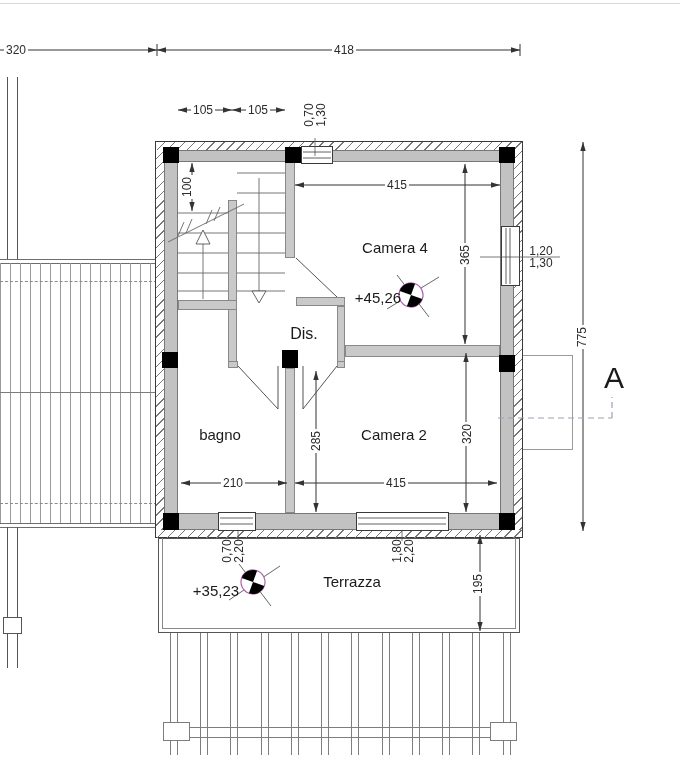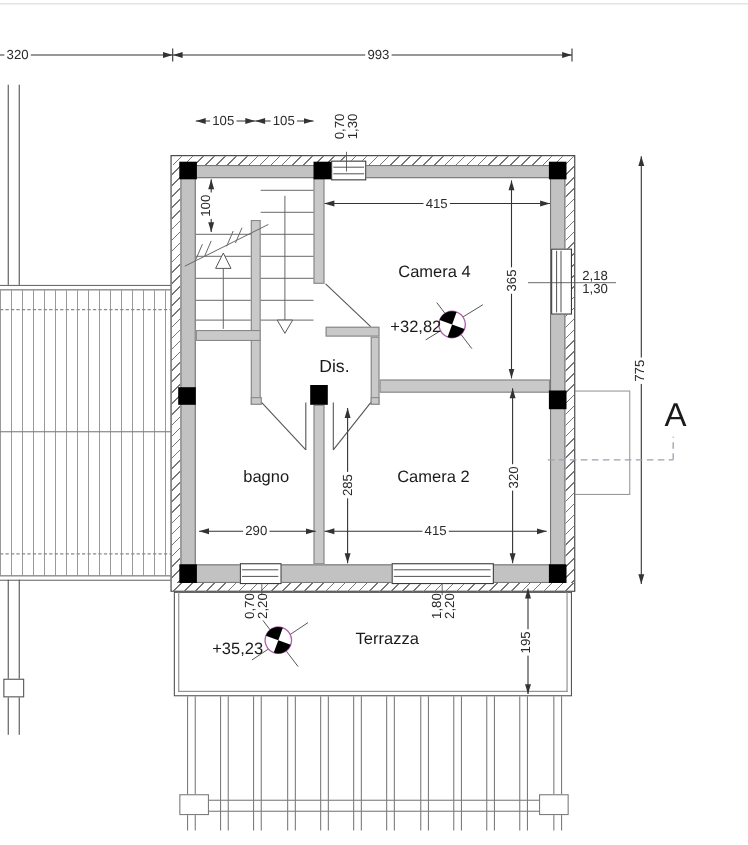--- a/index.html
+++ b/index.html
@@ -225,45 +225,45 @@
       <line x1="239" y1="564" x2="271" y2="606" stroke="#555" stroke-width="0.9"></line>
       <g transform="translate(253,582) rotate(20)">
         <circle r="12" fill="#fff" stroke="#b05fb0" stroke-width="1.2"></circle>
         <path d="M0,0 L0,-12 A12,12 0 0 0 -12,0 Z" fill="#000"></path>
         <path d="M0,0 L0,12 A12,12 0 0 0 12,0 Z" fill="#000"></path>
       </g>
     </g>
   </svg>
 
   <div class="lbl" style="left:16px;top:50px">320</div>
-  <div class="lbl" style="left:344px;top:50px">993</div>
+  <div class="lbl" style="left:344px;top:50px">418</div>
   <div class="lbl" style="left:203px;top:110px">105</div>
   <div class="lbl" style="left:258px;top:110px">105</div>
   <div class="lbl rot" style="left:187px;top:187px">100</div>
   <div class="lbl" style="left:397px;top:185px">415</div>
   <div class="lbl rot" style="left:465px;top:255px">365</div>
   <div class="lbl rot" style="left:582px;top:337px">775</div>
   <div class="lbl rot" style="left:316px;top:441px">285</div>
   <div class="lbl rot" style="left:467px;top:434px">320</div>
-  <div class="lbl" style="left:233px;top:483px">290</div>
+  <div class="lbl" style="left:233px;top:483px">210</div>
   <div class="lbl" style="left:396px;top:483px">415</div>
   <div class="lbl rot" style="left:478px;top:584px">195</div>
 
   <div class="lbl rot nobg" style="left:309px;top:115px">0,70</div>
   <div class="lbl rot nobg" style="left:321px;top:115px">1,30</div>
-  <div class="lbl nobg" style="left:541px;top:251px">2,18</div>
+  <div class="lbl nobg" style="left:541px;top:251px">1,20</div>
   <div class="lbl nobg" style="left:541px;top:263px">1,30</div>
   <div class="lbl rot nobg" style="left:227px;top:551px">0,70</div>
   <div class="lbl rot nobg" style="left:239px;top:551px">2,20</div>
   <div class="lbl rot nobg" style="left:397px;top:551px">1,80</div>
   <div class="lbl rot nobg" style="left:409px;top:551px">2,20</div>
 
   <div class="room" style="left:395px;top:247px">Camera 4</div>
   <div class="room" style="left:394px;top:434px">Camera 2</div>
-  <div class="room" style="left:242px;top:434px">bagno</div>
+  <div class="room" style="left:220px;top:434px">bagno</div>
   <div class="room dis" style="left:304px;top:334px">Dis.</div>
   <div class="room" style="left:352px;top:581px">Terrazza</div>
-  <div class="room" style="left:378px;top:297px">+32,82</div>
+  <div class="room" style="left:378px;top:297px">+45,26</div>
   <div class="room" style="left:216px;top:590px">+35,23</div>
 
   <div class="sectionA" style="left:614px;top:378px">A</div>
 
 </div>
 
 </body></html>

